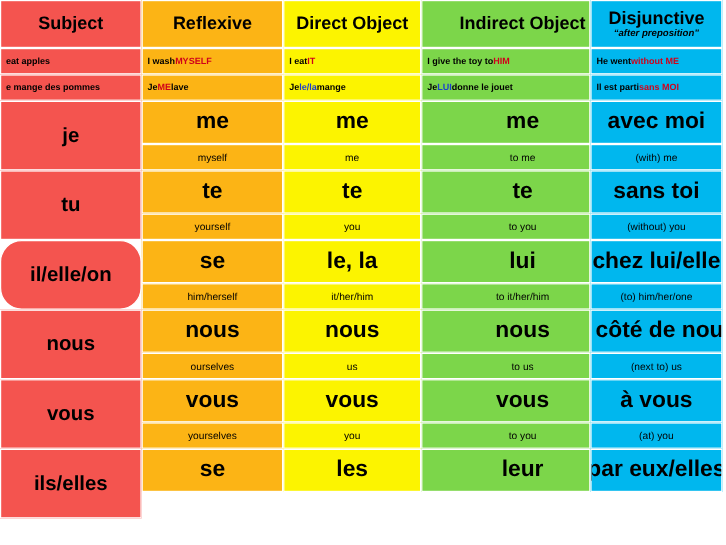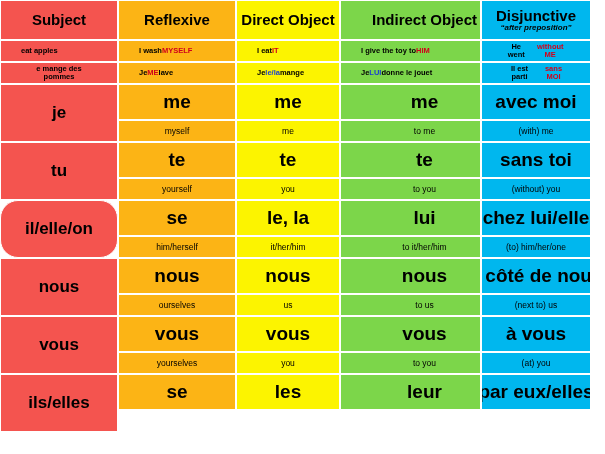--- a/index.html
+++ b/index.html
@@ -23,42 +23,42 @@
     display:flex;
     align-items:center;
     justify-content:center;
     text-align:center;
     overflow:hidden;
     line-height:1.05;
   }
   
   .c0{width:118px;}
   .c1{width:118px;}
-  .c2{width:104px;}
+  .c2{width:115px;}
   .c3{width:141px;}
   .c4{width:110px;}
 
   
   .col-subject{background:#f4544f;color:#000;}
   .col-reflexive{background:#fcb415;color:#000;}
   .col-direct{background:#fcf400;color:#000;}
   .col-indirect{background:#7cd64a;color:#000;padding-left:28px;}
   .col-disj{background:#00b7ee;color:#000;}
 
   
   .header .cell{
     height:40px;
     font-weight:bold;
     font-size:15px;
   }
   .header .c4{font-size:15px;}
 
   
   .ex{font-size:7.5px;font-weight:bold;letter-spacing:0;}
-  .ex .cell{height:22px;padding:0 20px;justify-content:flex-start;}
+  .ex .cell{height:22px;padding:0 4px;justify-content:flex-start;}
   .hl-red{color:#d0021b;}
   .hl-blue{color:#1a3fcf;}
 
   
   .prn .cell{height:36px;font-size:19px;font-weight:bold;}
   .prn .c0{font-size:17px;}
   .tr .cell{height:22px;font-size:8.5px;}
   .subj-tall{height:58px !important;font-size:17px;font-weight:bold;}
   .nowrap{white-space:nowrap;}
 </style>

